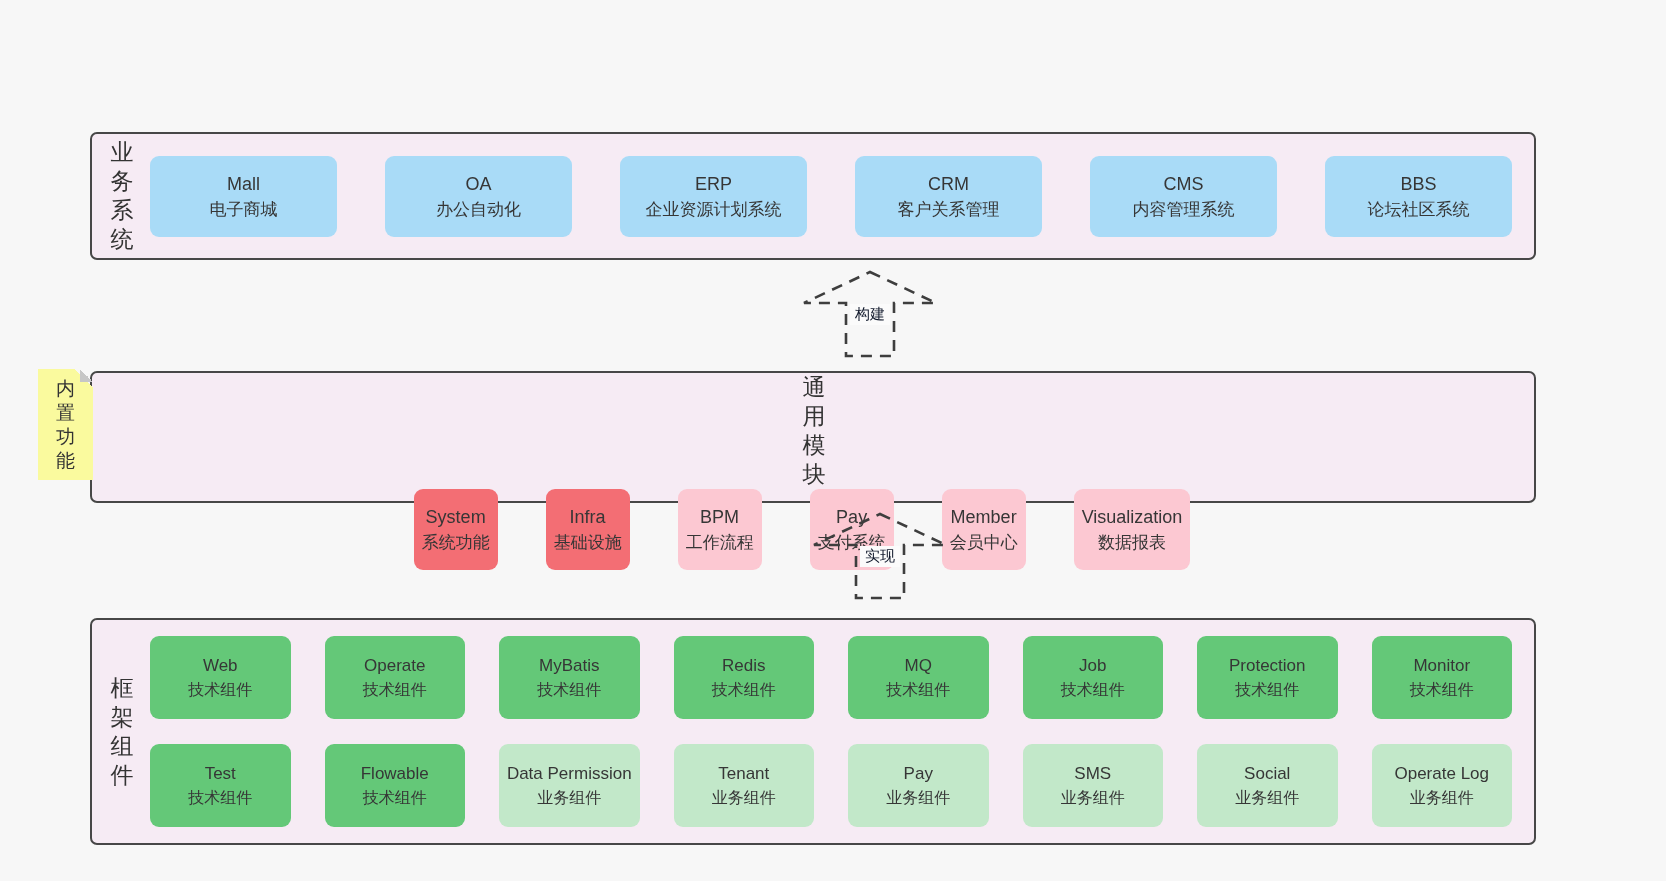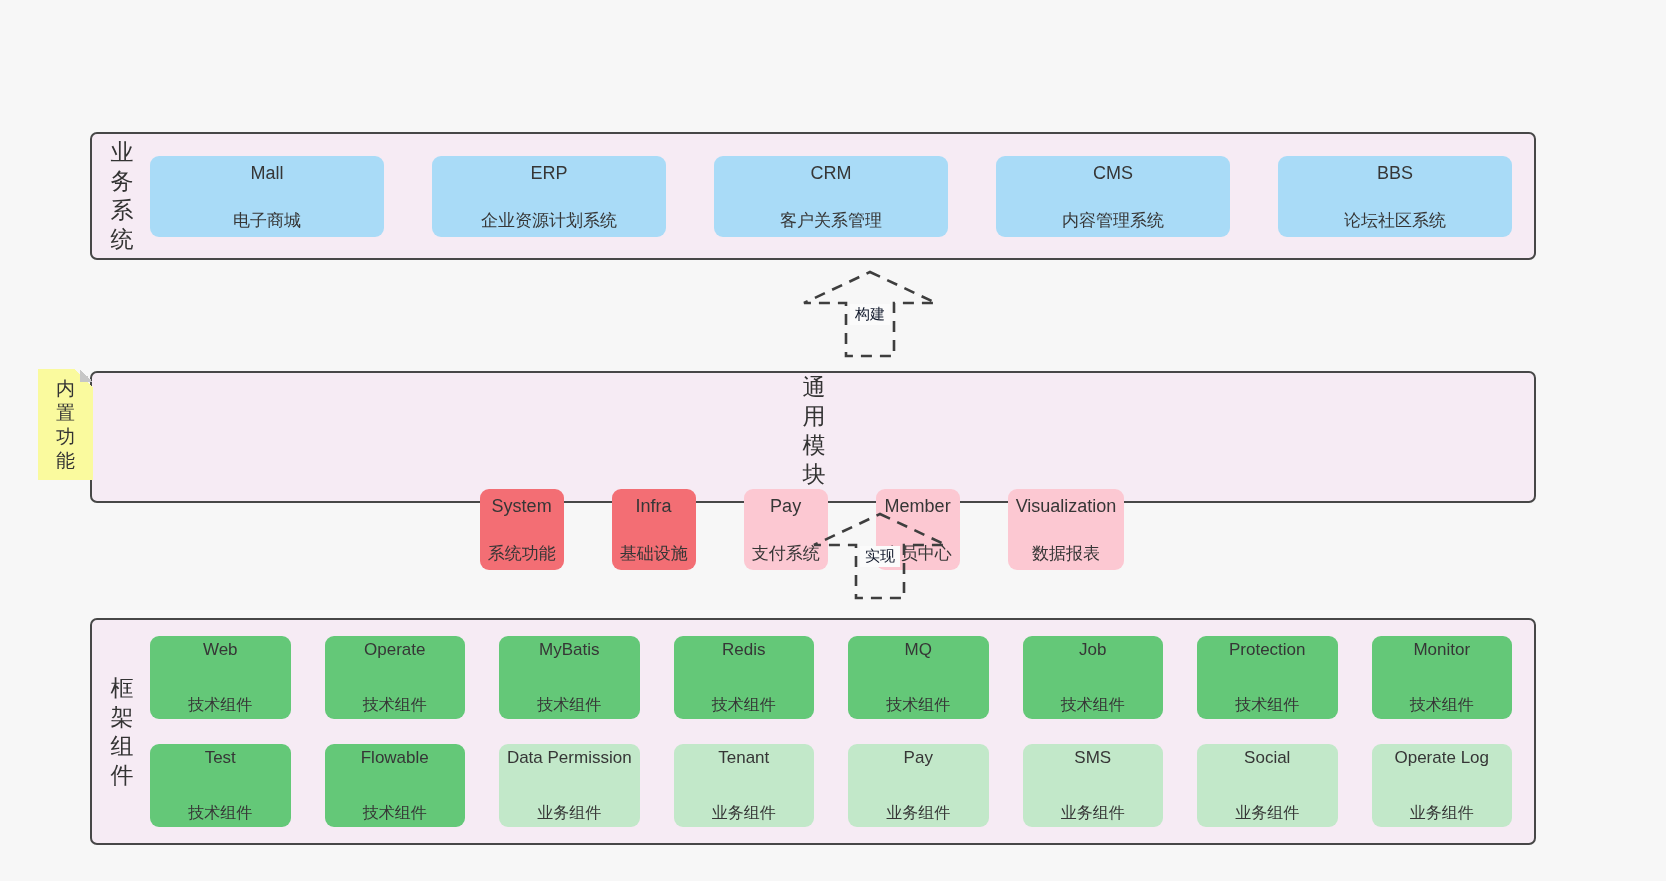--- a/index.html
+++ b/index.html
@@ -29,22 +29,22 @@
   }
 
   .boxes{flex:1; display:flex; gap:48px; margin-right:22px;}
   .grid{flex:1; display:flex; flex-direction:column; justify-content:center; gap:25px; margin-right:22px;}
   .grid .row{display:flex; gap:34px;}
 
   .box{
     flex:1; border-radius:9px; display:flex; flex-direction:column;
     justify-content:center; align-items:center; text-align:center; padding:4px 8px;
   }
-  .boxes .box{height:81px;justify-content:space-between;}
-  .row .box{height:83px; padding:2px 6px;justify-content:space-between;}
+  .boxes .box{height:81px;}
+  .row .box{height:83px; padding:2px 6px;}
   .box .t{font-size:18px; line-height:26px; color:#363636;}
   .box .s{font-size:17px; line-height:25px; color:#363636;}
   .row .box .t{font-size:17px; line-height:24px;}
   .row .box .s{font-size:16px; line-height:24px;}
   .blue{background:var(--blue);}
   .red{background:var(--red);}
   .pink{background:var(--pink);}
   .green{background:var(--green);}
   .lgreen{background:var(--light_green);}
 
@@ -81,20 +81,24 @@
 <div class="stage">
 
   <div class="panel panel-1">
     <div class="vlabel">业务系统</div>
     <div class="boxes">
       <div class="box blue">
         <div class="t">Mall</div>
         <div class="s">电子商城</div>
       </div>
       <div class="box blue">
+        <div class="t">OA</div>
+        <div class="s">办公自动化</div>
+      </div>
+      <div class="box blue">
         <div class="t">ERP</div>
         <div class="s">企业资源计划系统</div>
       </div>
       <div class="box blue">
         <div class="t">CRM</div>
         <div class="s">客户关系管理</div>
       </div>
       <div class="box blue">
         <div class="t">CMS</div>
         <div class="s">内容管理系统</div>
@@ -121,20 +125,24 @@
     <div class="boxes">
       <div class="box red">
         <div class="t">System</div>
         <div class="s">系统功能</div>
       </div>
       <div class="box red">
         <div class="t">Infra</div>
         <div class="s">基础设施</div>
       </div>
       <div class="box pink">
+        <div class="t">BPM</div>
+        <div class="s">工作流程</div>
+      </div>
+      <div class="box pink">
         <div class="t">Pay</div>
         <div class="s">支付系统</div>
       </div>
       <div class="box pink">
         <div class="t">Member</div>
         <div class="s">会员中心</div>
       </div>
       <div class="box pink">
         <div class="t">Visualization</div>
         <div class="s">数据报表</div>

